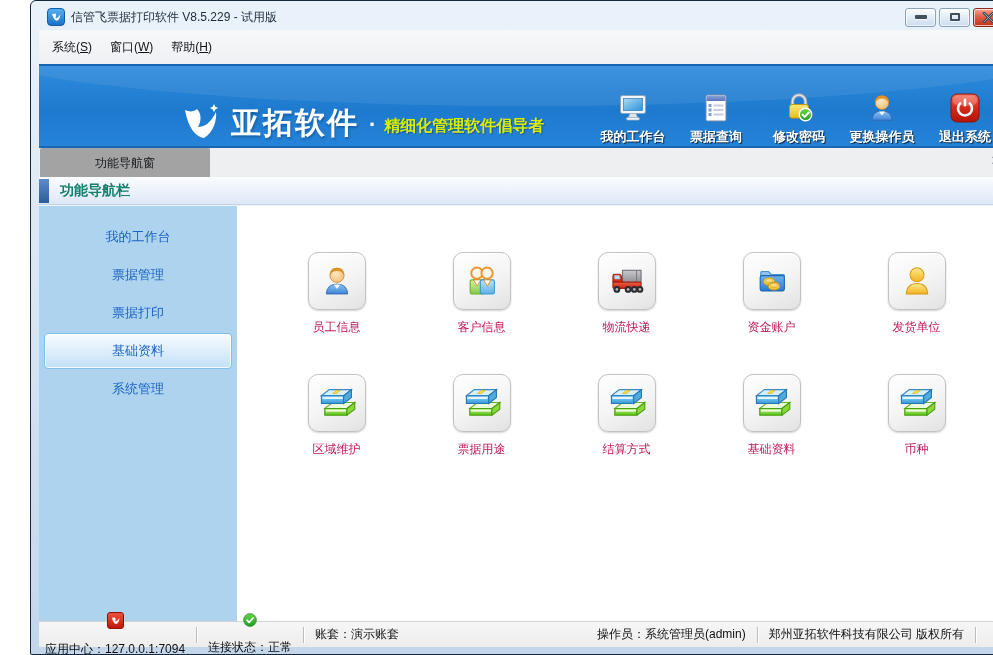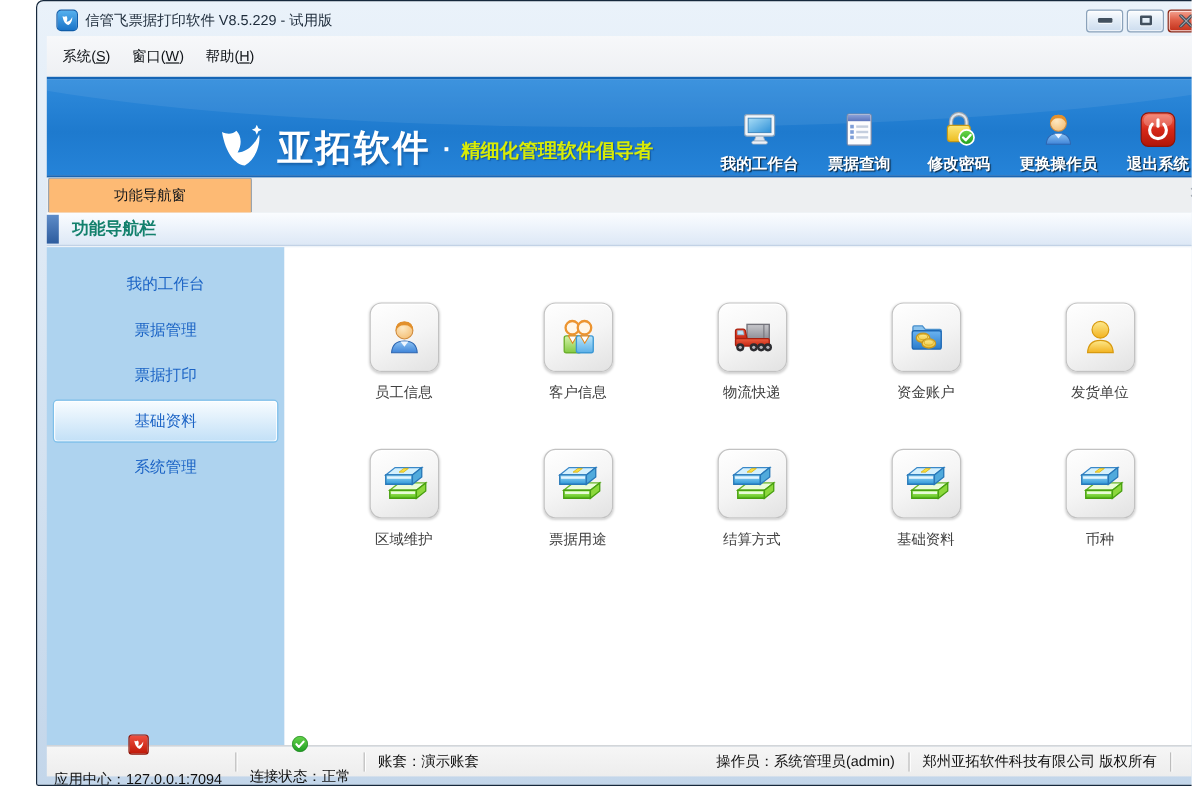--- a/index.html
+++ b/index.html
@@ -50,21 +50,21 @@
   .brand-dot { color: #ffffff; font-size: 22px; font-weight: bold; margin: 4px 8px 0 10px; }
   .brand-slogan { color: #d9ec05; font-size: 16px; font-weight: bold; margin-top: 6px;
     text-shadow: 1px 1px 1px rgba(0,40,90,.45); }
   .banner-toolbar { margin-left: auto; display: flex; align-items: flex-end; gap: 13px; padding-right: 14px; z-index: 1; }
   .tool-btn { display: flex; flex-direction: column; align-items: center; cursor: pointer; min-width: 70px; }
   .tool-btn .tool-label { color: #ffffff; font-weight: bold; font-size: 13px; margin-top: 3px;
     text-shadow: 1px 1px 1px rgba(0,0,0,.75); white-space: nowrap; }
 
   
   .tabstrip { height: 29px; background: #edeff1; display: flex; align-items: stretch; position: relative; }
-  .tab-active { width: 170px; margin-left: 1px; background: #fdba74;
+  .tab-active { width: 170px; margin-left: 1px; background: #a3a3a3;
     border: 1px solid #9aa4ae; border-bottom: none; border-radius: 2px 2px 0 0;
     display: flex; align-items: center; justify-content: center; color: #15181c; cursor: pointer; }
   .tab-close { position: absolute; right: 10px; top: 5px; width: 16px; height: 16px;
     color: #6a7580; font-size: 13px; line-height: 16px; text-align: center; cursor: pointer; }
 
   
   .sec-header { height: 28px; background: linear-gradient(#fbfdff, #dde8f6);
     border-bottom: 1px solid #c2d2e6; display: flex; align-items: center; }
   .sec-accent { width: 10px; height: 24px; margin-right: 11px;
     background: linear-gradient(180deg, #5e8cc8, #2d5c9e); }
@@ -80,21 +80,21 @@
     border: 1px solid #7fc0ea; border-radius: 4px;
     box-shadow: inset 0 0 0 1px rgba(255,255,255,.8); }
   .main { flex: 1; background: #ffffff; overflow: hidden; }
   .grid { display: flex; flex-wrap: wrap; padding: 46px 0 0 27px; }
   .cell { width: 145px; display: flex; flex-direction: column; align-items: center;
     margin-bottom: 38px; cursor: pointer; }
   .tile-btn { width: 58px; height: 58px; border-radius: 10px; border: 1px solid #c2c2c2;
     background: linear-gradient(155deg, #ffffff 0%, #f5f5f5 50%, #e2e2e2 100%);
     box-shadow: inset 0 1px 0 #ffffff, 0 1px 2px rgba(0,0,0,.18);
     display: flex; align-items: center; justify-content: center; }
-  .cell-label { margin-top: 9px; color: #404040; font-size: 12px; }
+  .cell-label { margin-top: 9px; color: #be185d; font-size: 12px; }
 
   
   .statusbar { height: 26px; background: linear-gradient(#f6f6f6, #ededed);
     border-top: 1px solid #d4d4d4; display: flex; align-items: center;
     padding: 0 6px; color: #101010; font-size: 12px; }
   .sb-sep { width: 1px; height: 16px; background: #bcbcbc; margin: 0 11px;
     box-shadow: 1px 0 0 #ffffff; }
   .sb-item { display: flex; align-items: center; gap: 12px; white-space: nowrap; flex-direction: column; }
   .sb-spacer { flex: 1; }
   .sb-appicon { width: 17px; height: 17px; border-radius: 3px;

